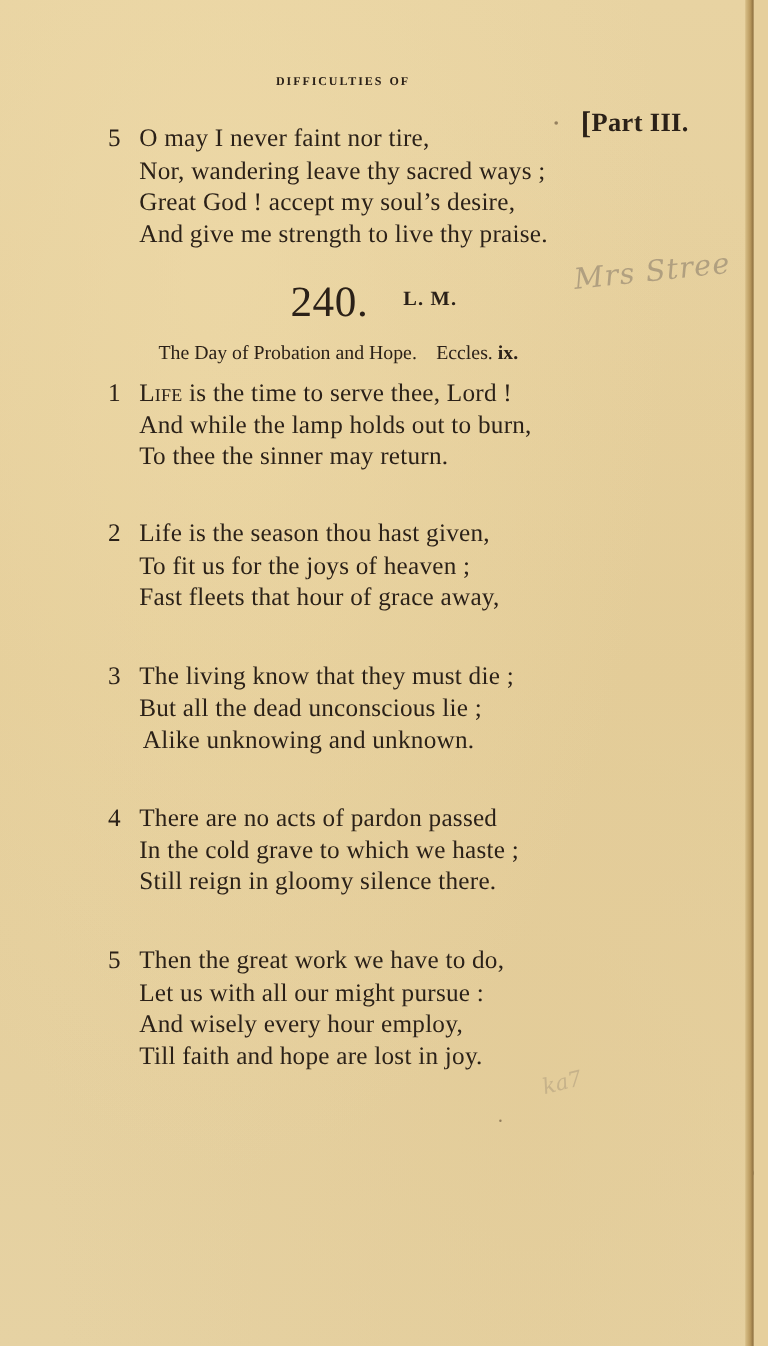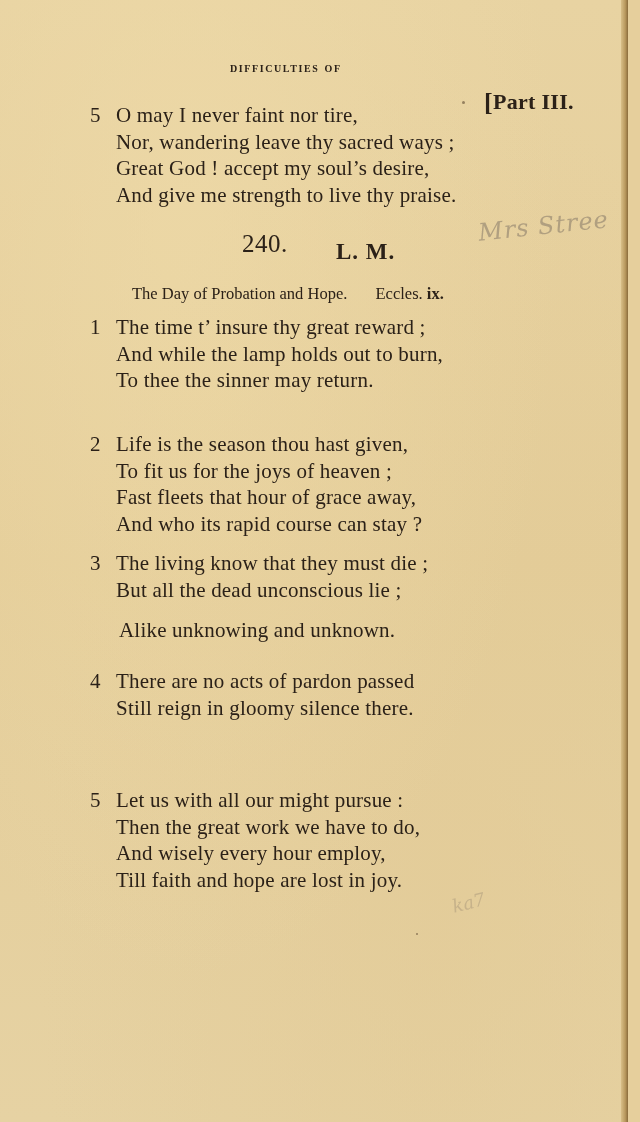--- a/index.html
+++ b/index.html
@@ -63,47 +63,47 @@
     .stanza .num {
       position: absolute;
       left: 0; top: 0;
       width: 20px;
     }
     .stanza .line {
       display: block;
       padding-left: 26px;
       white-space: nowrap;
     }
-    .stanza .line.indent1 { padding-left: 29px; margin-top: 14px; }
+    .stanza .line.indent1 { padding-left: 29px; }
     .smallcaps { font-variant: small-caps; }
     .hymn-header {
       position: absolute;
       left: 0; top: 230px;
       width: 640px; height: 40px;
     }
     .hymn-number {
       position: absolute;
       left: 242px; top: 0;
-      font-size: 25px;
+      font-size: 36px;
       letter-spacing: 0.5px;
     }
     .hymn-meter {
       position: absolute;
       left: 336px; top: 9px;
-      font-size: 23px;
+      font-size: 17px;
       font-weight: bold;
       letter-spacing: 1px;
     }
     .hymn-subtitle {
       position: absolute;
       left: 132px; top: 284px;
       font-size: 16.5px;
       white-space: nowrap;
     }
-    .hymn-subtitle .ref { margin-left: 24px; }
+    .hymn-subtitle .ref { margin-left: 12px; }
     .hymn-subtitle .ref-ch { font-weight: bold; }
     .handwriting {
       position: absolute;
       font-family: "DejaVu Serif", serif;
       font-style: italic;
       color: rgba(110,100,90,0.45);
       transform: rotate(-6deg);
       white-space: nowrap;
     }
     .hw-1 { left: 478px; top: 212px; font-size: 24px; letter-spacing: 1px; }
@@ -141,50 +141,50 @@
   </div>
 
   <div class="hymn-subtitle">
     <span>The Day of Probation and Hope.</span>
     <span class="ref">Eccles.</span>
     <span class="ref-ch">ix.</span>
   </div>
 
   <div class="stanza" style="top:314px;">
     <span class="num">1</span>
-    <span class="line">The time t’ insure thy great reward ;</span>
+    <span class="line"><span class="smallcaps">Life</span><span> is the time to serve thee, Lord !</span></span>
     <span class="line">And while the lamp holds  out to burn,</span>
     <span class="line">To thee the sinner may return.</span>
   </div>
 
   <div class="stanza" style="top:431px;">
     <span class="num">2</span>
     <span class="line">Life is the season thou hast given,</span>
     <span class="line">To fit us for the joys of heaven ;</span>
     <span class="line">Fast fleets that hour of grace away,</span>
-    <span class="line">And who its rapid course can stay ?</span>
   </div>
 
   <div class="stanza" style="top:550px;">
     <span class="num">3</span>
     <span class="line">The living know that they must die ;</span>
     <span class="line">But all the dead unconscious lie ;</span>
     <span class="line indent1">Alike unknowing and unknown.</span>
   </div>
 
   <div class="stanza" style="top:668px;">
     <span class="num">4</span>
     <span class="line">There are no acts of pardon passed</span>
+    <span class="line">In the cold grave to which we haste ;</span>
     <span class="line">Still reign in gloomy silence there.</span>
   </div>
 
   <div class="stanza" style="top:787px;">
     <span class="num">5</span>
+    <span class="line">Then the great work we have to do,</span>
     <span class="line">Let us with all our might pursue :</span>
-    <span class="line">Then the great work we have to do,</span>
     <span class="line">And wisely every hour employ,</span>
     <span class="line">Till faith and hope are lost in joy.</span>
   </div>
 
   <div class="handwriting hw-2">ka7</div>
 
   <span class="speck" style="left:462px; top:101px;"></span>
   <span class="speck" style="left:416px; top:933px; width:2px; height:2px;"></span>
   <span class="speck" style="left:626px; top:975px; width:2px; height:5px;"></span>
 

